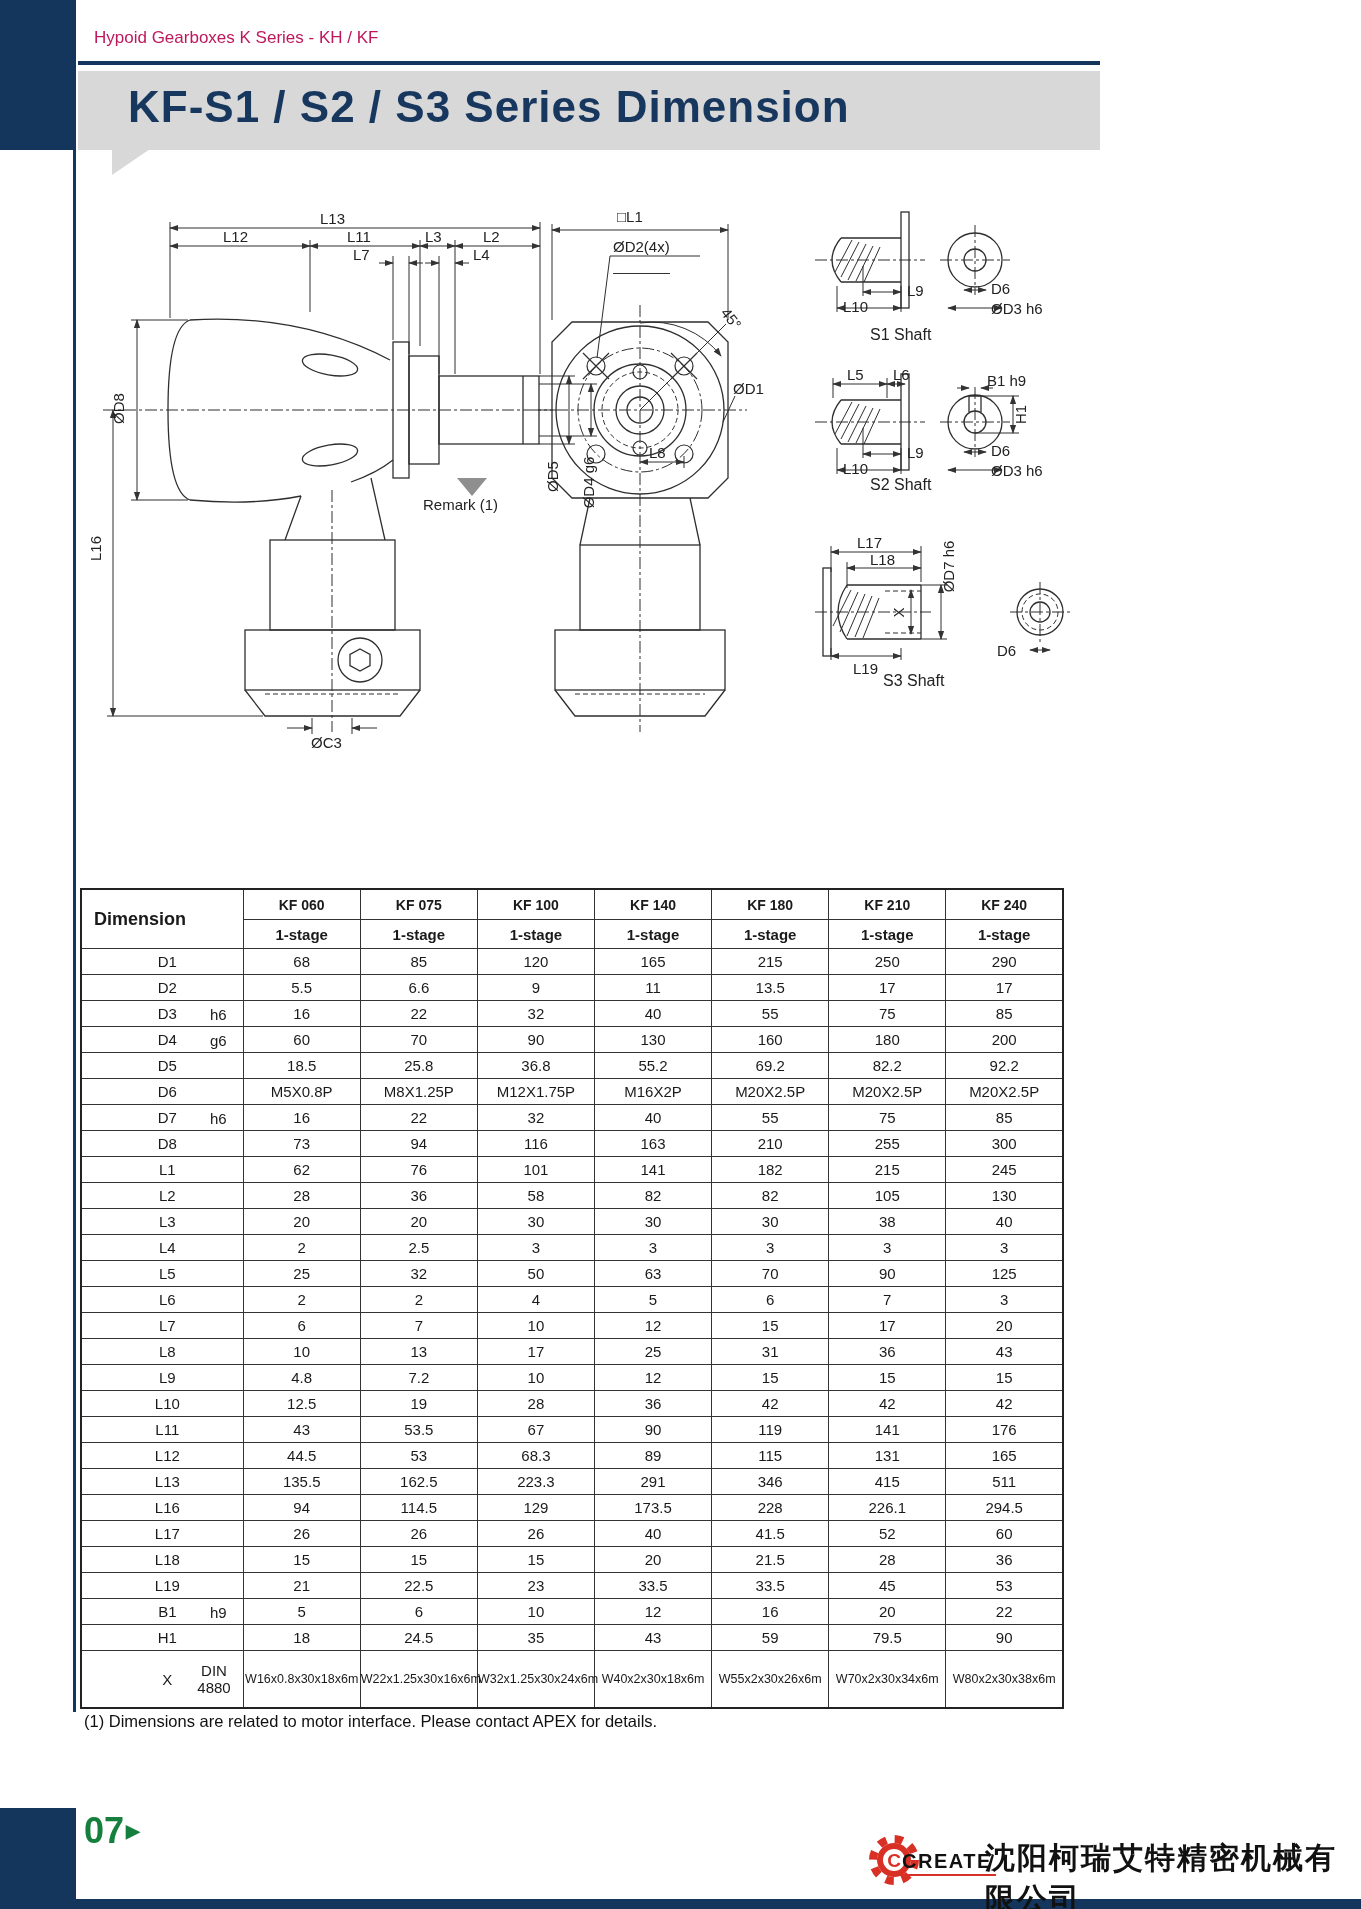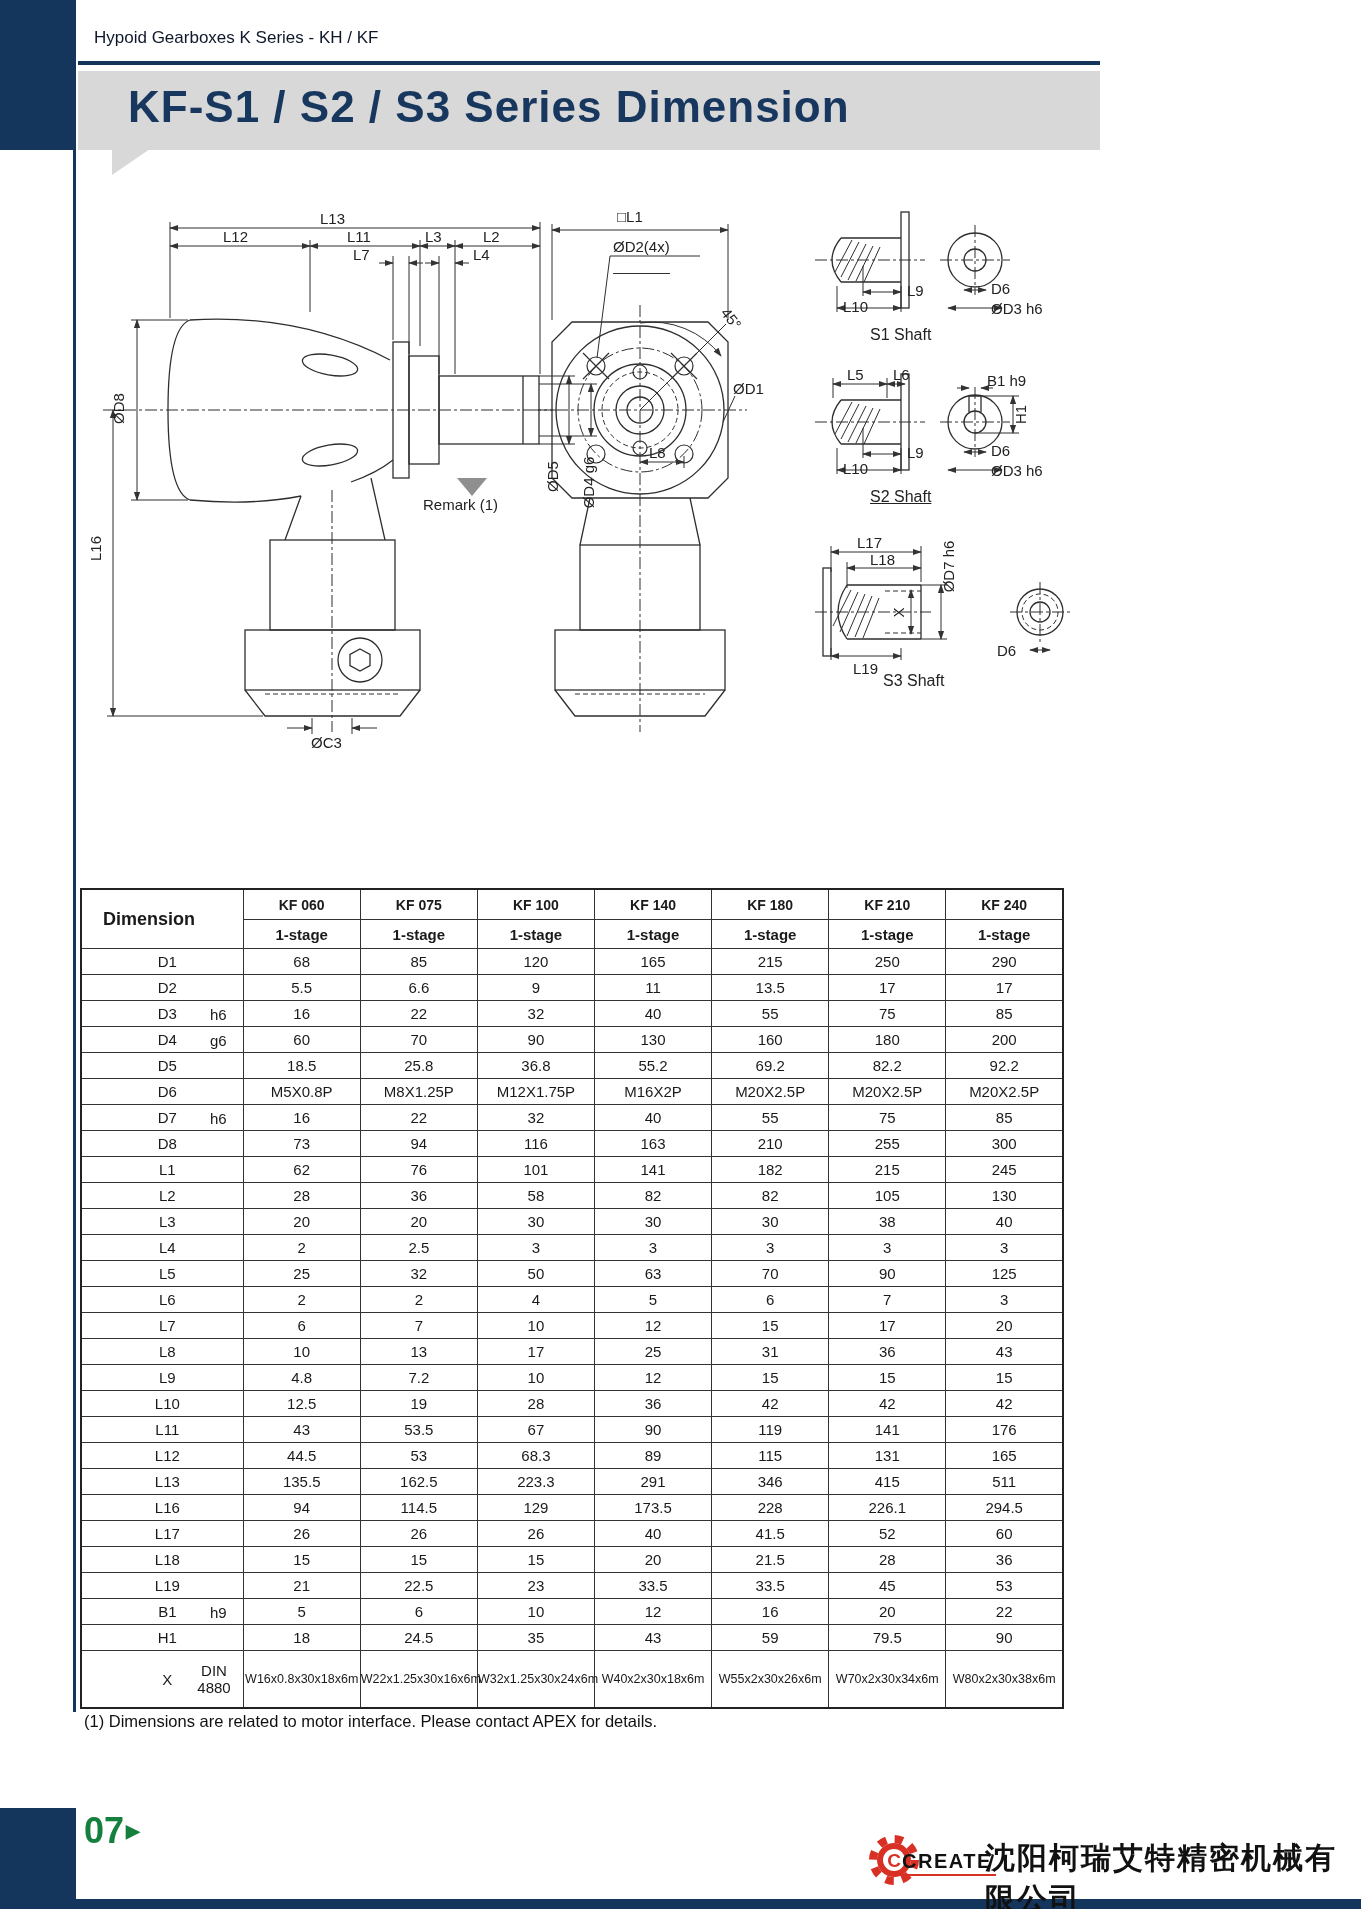--- a/index.html
+++ b/index.html
@@ -3,42 +3,42 @@
 <meta charset="utf-8">
 <style>
   html,body{margin:0;padding:0;}
   body{
     width:1361px;height:1909px;position:relative;background:#ffffff;
     font-family:"Liberation Sans",sans-serif;color:#1a1a1a;overflow:hidden;
   }
   .abs{position:absolute;}
   
   .corner-block{left:0;top:0;width:76px;height:150px;background:#14365c;}
-  .breadcrumb{left:94px;top:28px;font-size:17px;color:#0f172a;}
+  .breadcrumb{left:94px;top:28px;font-size:17px;color:#be185d;}
   .head-rule{left:78px;top:61px;width:1022px;height:4px;background:#14365c;}
   .banner{left:78px;top:71px;width:1022px;height:79px;background:#d8d8d8;}
   .banner-tail{left:112px;top:149px;width:0;height:0;border-top:26px solid #d8d8d8;border-right:38px solid transparent;}
   .page-title{left:128px;top:82px;font-size:44px;font-weight:bold;color:#17375e;letter-spacing:1px;}
   
   .left-line{left:73px;top:150px;width:3px;height:1562px;background:#14365c;}
   
   .drawing-area{left:75px;top:160px;width:1040px;height:578px;}
   .drawing-area svg{position:absolute;left:0;top:0;}
   .dlabel{position:absolute;font-size:15px;color:#222;white-space:nowrap;}
   .dlabel.cap{font-size:16px;}
   .rot{transform:rotate(-90deg);transform-origin:center;}
   .rot45{transform:rotate(52deg);transform-origin:center;}
   .underl{border-bottom:1.2px solid #333;padding-bottom:18px;}
   
   #dim-table{position:absolute;left:80px;top:888px;width:984px;border-collapse:collapse;table-layout:fixed;}
   #dim-table th,#dim-table td{border:1.4px solid #333;padding:0;vertical-align:middle;}
   #dim-table{border:2.5px solid #222;}
   #dim-table th.model{font-size:14px;font-weight:bold;height:29px;text-align:center;margin-top:36px;}
   #dim-table td.stage{font-size:15px;font-weight:bold;height:28px;text-align:center;}
-  #dim-table th.dimension-head{font-size:18px;font-weight:bold;text-align:left;padding-left:21px;}
+  #dim-table th.dimension-head{font-size:18px;font-weight:bold;text-align:left;padding-left:12px;}
   #dim-table tr.data td{height:25px;font-size:15px;text-align:center;}
   #dim-table td.dim-label{text-align:left;padding-left:10px;position:relative;}
   #dim-table td.dim-label .suf{position:absolute;left:128px;top:50%;transform:translateY(-50%);}
   #dim-table tr.x-row td{height:56px;font-size:12.5px;}
   #dim-table tr.x-row td.dim-label{font-size:15px;}
   #dim-table tr.x-row td.dim-label .suf{left:104px;width:56px;text-align:center;line-height:1.15;font-size:15px;}
   
   .footnote{left:84px;top:1712px;font-size:16.5px;color:#111;}
   
   .footer-block{left:0;top:1808px;width:76px;height:92px;background:#14365c;}
@@ -278,21 +278,21 @@
   <div class="dlabel cap" style="left:795px;top:166px;">S1  Shaft</div>
 
   <div class="dlabel" style="left:772px;top:206px;">L5</div>
   <div class="dlabel" style="left:818px;top:206px;">L6</div>
   <div class="dlabel" style="left:912px;top:212px;">B1 h9</div>
   <div class="dlabel rot" style="left:936px;top:246px;">H1</div>
   <div class="dlabel" style="left:832px;top:284px;">L9</div>
   <div class="dlabel" style="left:768px;top:300px;">L10</div>
   <div class="dlabel" style="left:916px;top:282px;">D6</div>
   <div class="dlabel" style="left:916px;top:302px;">ØD3 h6</div>
-  <div class="dlabel cap" style="left:795px;top:328px;text-decoration:underline;">S2  Shaft</div>
+  <div class="dlabel cap" style="left:795px;top:316px;">S2  Shaft</div>
 
   <div class="dlabel" style="left:782px;top:374px;">L17</div>
   <div class="dlabel" style="left:795px;top:391px;">L18</div>
   <div class="dlabel rot" style="left:848px;top:398px;">ØD7 h6</div>
   <div class="dlabel rot" style="left:818px;top:444px;">X</div>
   <div class="dlabel" style="left:778px;top:500px;">L19</div>
   <div class="dlabel" style="left:922px;top:482px;">D6</div>
   <div class="dlabel cap" style="left:808px;top:512px;">S3  Shaft</div>
 </div>
 

